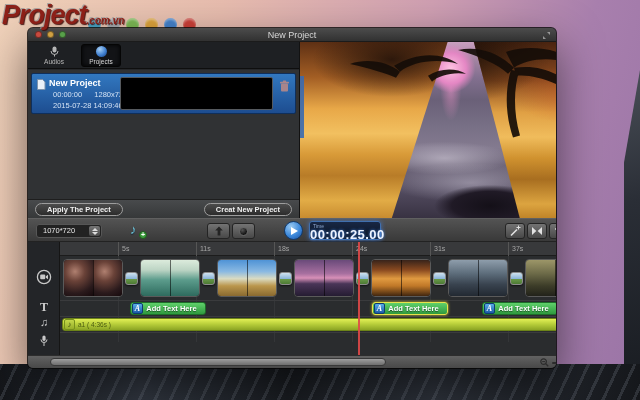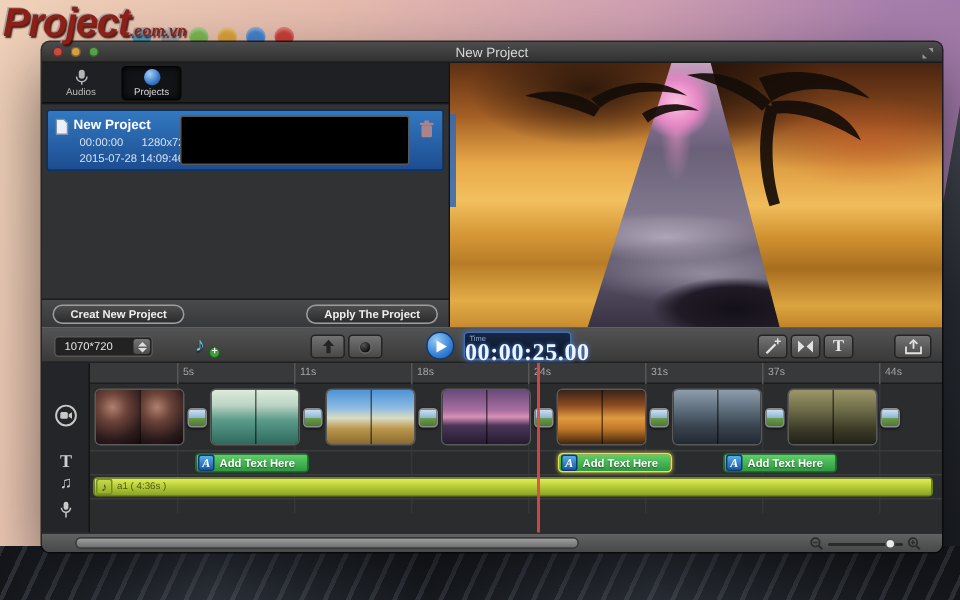--- a/index.html
+++ b/index.html
@@ -17,21 +17,21 @@
   
   .watermark { position:absolute; left:2px; top:0; z-index:3; font-style:italic; font-weight:bold;
     color:#8c2018; text-shadow:-1px -1px 0 rgba(150,150,150,.8),1px 1px 1px rgba(60,10,8,.9); white-space:nowrap; }
   .wm-brand { font-size:27px; letter-spacing:-1px; }
   .wm-suffix { font-size:10px; }
 
   .dots { position:absolute; left:88px; top:18px; z-index:1; display:flex; gap:6px; }
   .dot { width:13px; height:13px; border-radius:50%; box-shadow:inset 0 2px 2px rgba(255,255,255,.35); }
 
   
-  .window { position:absolute; left:28px; top:28px; width:600px; height:340px; z-index:2;
+  .window { position:absolute; left:28px; top:28px; width:528px; height:340px; z-index:2;
     background:#2c2e31; border-radius:5px; overflow:hidden;
     box-shadow:0 18px 45px rgba(0,0,0,.55),0 0 0 1px rgba(10,10,10,.8); }
   .titlebar { position:absolute; left:0; top:0; right:0; height:14px;
     background:linear-gradient(#4c4c4c,#313131); border-bottom:1px solid #1b1b1b; }
   .title { position:absolute; left:0; right:0; top:2px; text-align:center; font-size:9px; color:#d8d8d8; }
   .traffic { position:absolute; left:7px; top:3px; display:flex; gap:5px; }
   .tl { width:7px; height:7px; border-radius:50%; border:1px solid rgba(0,0,0,.4); }
   .tl-close{ background:#c94a3e; } .tl-min{ background:#d0a043; } .tl-zoom{ background:#58a04a; }
   .fs-icon { position:absolute; right:5px; top:3px; opacity:.75; }
 
@@ -111,21 +111,21 @@
   .rec-dot { width:9px; height:9px; border-radius:50%; background:radial-gradient(circle at 35% 30%,#555,#111 70%); border:1px solid #666; }
   .play { position:absolute; left:256px; top:2px; width:19px; height:19px; border-radius:50%;
     background:radial-gradient(circle at 35% 28%,#9acaf2,#3c88da 55%,#1a4e9e); border:1px solid #113a6c;
     display:flex; align-items:center; justify-content:center; }
   .play-tri { width:0; height:0; border-top:4px solid transparent; border-bottom:4px solid transparent;
     border-left:7px solid #fff; margin-left:2px; }
   .timecode { position:absolute; left:281px; top:2px; width:72px; height:19px; border-radius:3px;
     background:linear-gradient(#182744,#0a1322); border:1px solid #3f6fae; box-shadow:0 0 5px rgba(70,130,230,.65); }
   .tc-label { position:absolute; left:3px; top:1px; font-size:5px; color:#8fa8d0; }
   .tc-digits { position:absolute; left:0; right:0; top:5px; text-align:center;
-    font-family:Liberation Serif, serif; font-size:16px; font-weight:bold; color:#eef4ff;
+    font-family:Liberation Sans, sans-serif; font-size:13px; font-weight:bold; color:#eef4ff;
     letter-spacing:.4px; text-shadow:0 0 3px #4a8ae8; }
   .b-wand{ left:477px; width:20px; } .b-transition{ left:499px; width:20px; }
   .b-text{ left:521px; width:20px; font-family:"Liberation Serif",serif; font-size:11px; font-weight:bold; color:#eee; }
   .b-export{ left:568px; width:25px; }
 
   
   .timeline { position:absolute; left:0; top:214px; width:600px; height:126px; background:#2a2c2e; }
   .gutter { position:absolute; left:0; top:0; width:32px; height:113px; background:#232528; border-right:1px solid #151515; }
   .g-ico { position:absolute; left:0; width:32px; text-align:center; color:#cfcfcf; }
   .g-video{ top:27px; } .g-text{ top:58px; font-family:"Liberation Serif",serif; font-size:12px; font-weight:bold; }
@@ -235,22 +235,22 @@
             <div class="pthumb"></div>
             <svg class="trash-btn" width="11" height="12">
               <rect x="2" y="3.5" width="7" height="8" rx="1" fill="#a8858c"></rect>
               <rect x="1" y="1.8" width="9" height="1.6" rx="0.6" fill="#a8858c"></rect>
               <rect x="3.8" y="0.4" width="3.4" height="1.6" rx="0.6" fill="#a8858c"></rect>
             </svg>
           </div>
         </div>
 
         <div class="sidebar-footer">
+          <button class="pill">Apply The Project</button>
           <button class="pill">Creat New Project</button>
-          <button class="pill">Apply The Project</button>
         </div>
       </div>
 
       <div class="preview">
         <div class="pv-foam"></div>
         <div class="pv-rocks"></div>
         <div class="pv-left"></div>
         <div class="pv-right"></div>
         <svg class="pv-palms" viewBox="0 0 328 177" preserveAspectRatio="none">
           <g fill="#150d08" opacity="0.92">

